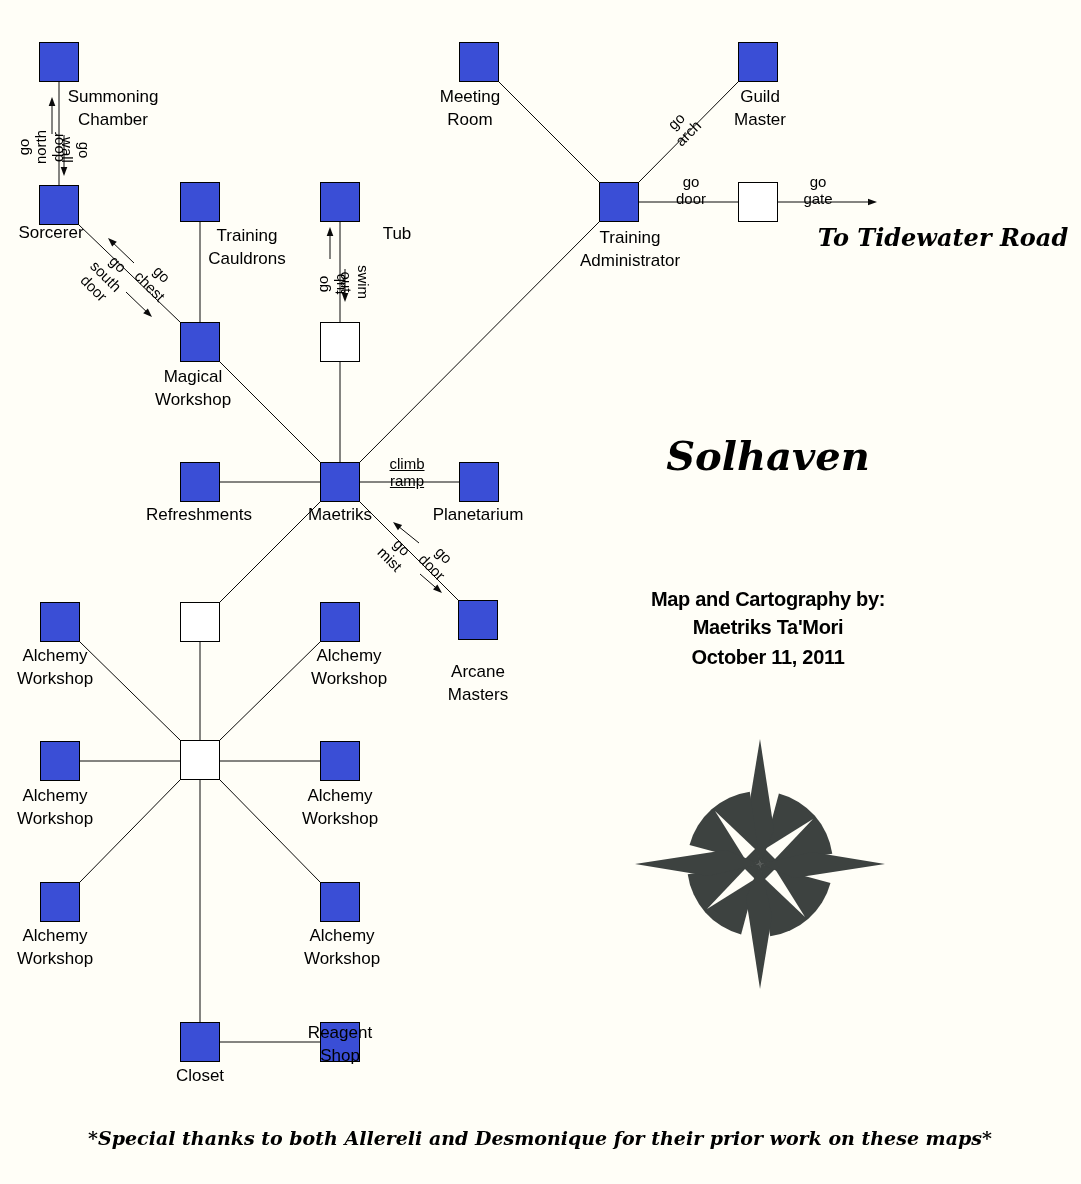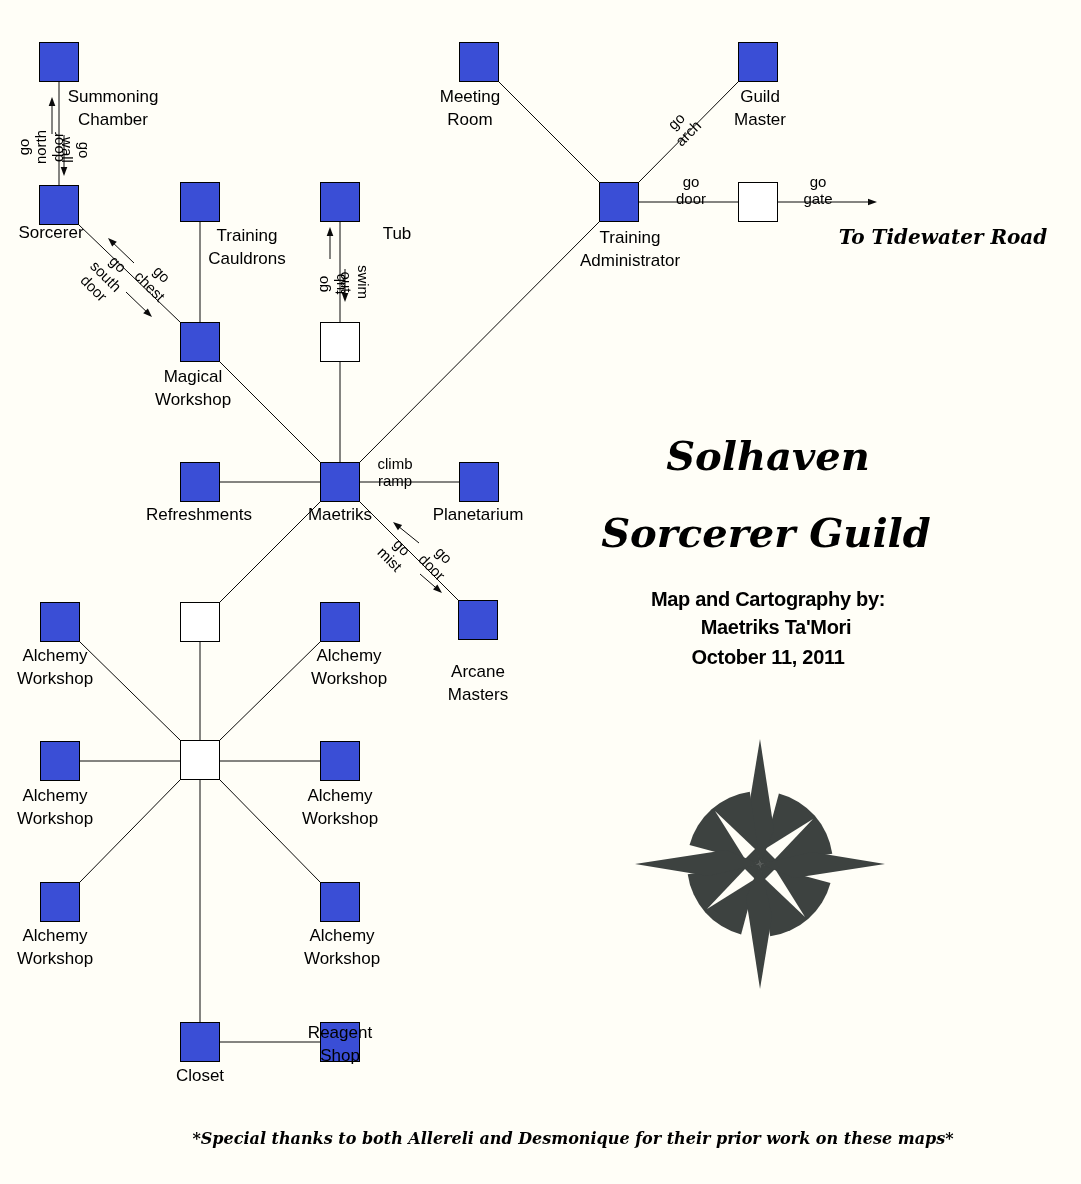--- a/index.html
+++ b/index.html
@@ -38,29 +38,29 @@
     font-size:40px;z-index:2;white-space:nowrap;
   }
   #title-line1{left:768px;top:455px;}
   #title-line2{left:766px;top:532px;}
   .credit{
     position:absolute;left:768px;transform:translateX(-50%);
     font-weight:bold;font-size:20px;z-index:2;white-space:nowrap;
     letter-spacing:-0.3px;
   }
   #credit-by{top:588px;}
-  #credit-name{top:616px;margin-left:8px;}
+  #credit-name{top:616px;}
   #credit-date{top:646px;text-align:right;}
   #exit-note{
     position:absolute;left:943px;top:237px;transform:translate(-50%,-50%);
-    font-size:20px;z-index:2;white-space:nowrap;
+    font-size:24px;z-index:2;white-space:nowrap;
   }
   #footer-thanks{
     position:absolute;left:540px;top:1138px;transform:translate(-50%,-50%);
-    font-size:16px;z-index:2;white-space:nowrap;margin-left:33px;
+    font-size:19px;z-index:2;white-space:nowrap;
   }
   #footer-updated{
     position:absolute;left:529px;top:1164px;transform:translate(-50%,-50%);
     font-family:"DejaVu Serif",serif;font-style:italic;font-weight:normal;
     font-size:16px;z-index:2;white-space:nowrap;
   }
   #compass{position:absolute;left:610px;top:714px;z-index:1;}
   .cfan,.cspike{fill:var(--compass,#3D4240);}
   .cslit{fill:var(--bg,#FFFEF7);}
 </style>
@@ -178,27 +178,26 @@
 door</div>
       <div class="edge-label" style="left: 76px; top: 150px; transform: translate(-50%, -50%) rotate(90deg);">go wall</div>
       <div class="edge-label" style="left: 156px; top: 280px; transform: translate(-50%, -50%) rotate(45deg);">go chest</div>
       <div class="edge-label" style="left: 106px; top: 276px; transform: translate(-50%, -50%) rotate(45deg);">go south
 door</div>
       <div class="edge-label" style="left: 331px; top: 284px; transform: translate(-50%, -50%) rotate(-90deg);">go tub</div>
       <div class="edge-label" style="left: 355px; top: 282px; transform: translate(-50%, -50%) rotate(90deg);">swim out</div>
       <div class="edge-label" style="left: 682px; top: 127px; transform: translate(-50%, -50%) rotate(-45deg);">go arch</div>
       <div class="edge-label" style="left: 691px; top: 190px; transform: translate(-50%, -50%) rotate(0deg);">go door</div>
       <div class="edge-label" style="left: 818px; top: 190px; transform: translate(-50%, -50%) rotate(0deg);">go gate</div>
-      <div class="edge-label" style="left: 395px; top: 472px; transform: translate(-50%, -50%) rotate(0deg);">climb ramp</div>
+      <div class="edge-label" style="left: 407px; top: 472px; transform: translate(-50%, -50%) rotate(0deg); text-decoration: underline;">climb ramp</div>
       <div class="edge-label" style="left: 396px; top: 553px; transform: translate(-50%, -50%) rotate(45deg);">go mist</div>
       <div class="edge-label" style="left: 438px; top: 561px; transform: translate(-50%, -50%) rotate(45deg);">go door</div>
     </div>
 
   <div id="title-line1" class="script">Solhaven</div>
-  <div id="title-line2" class="script">Sorcerer Guild</div>
 
   <div id="credit-by" class="credit">Map and Cartography by:</div>
   <div id="credit-name" class="credit">Maetriks Ta'Mori</div>
   <div id="credit-date" class="credit">October 11, 2011</div>
 
   <div id="exit-note" class="script">To Tidewater Road</div>
 
   <svg id="compass" width="300" height="300" viewBox="-150 -150 300 300">
     <defs>
       <g id="cq">

